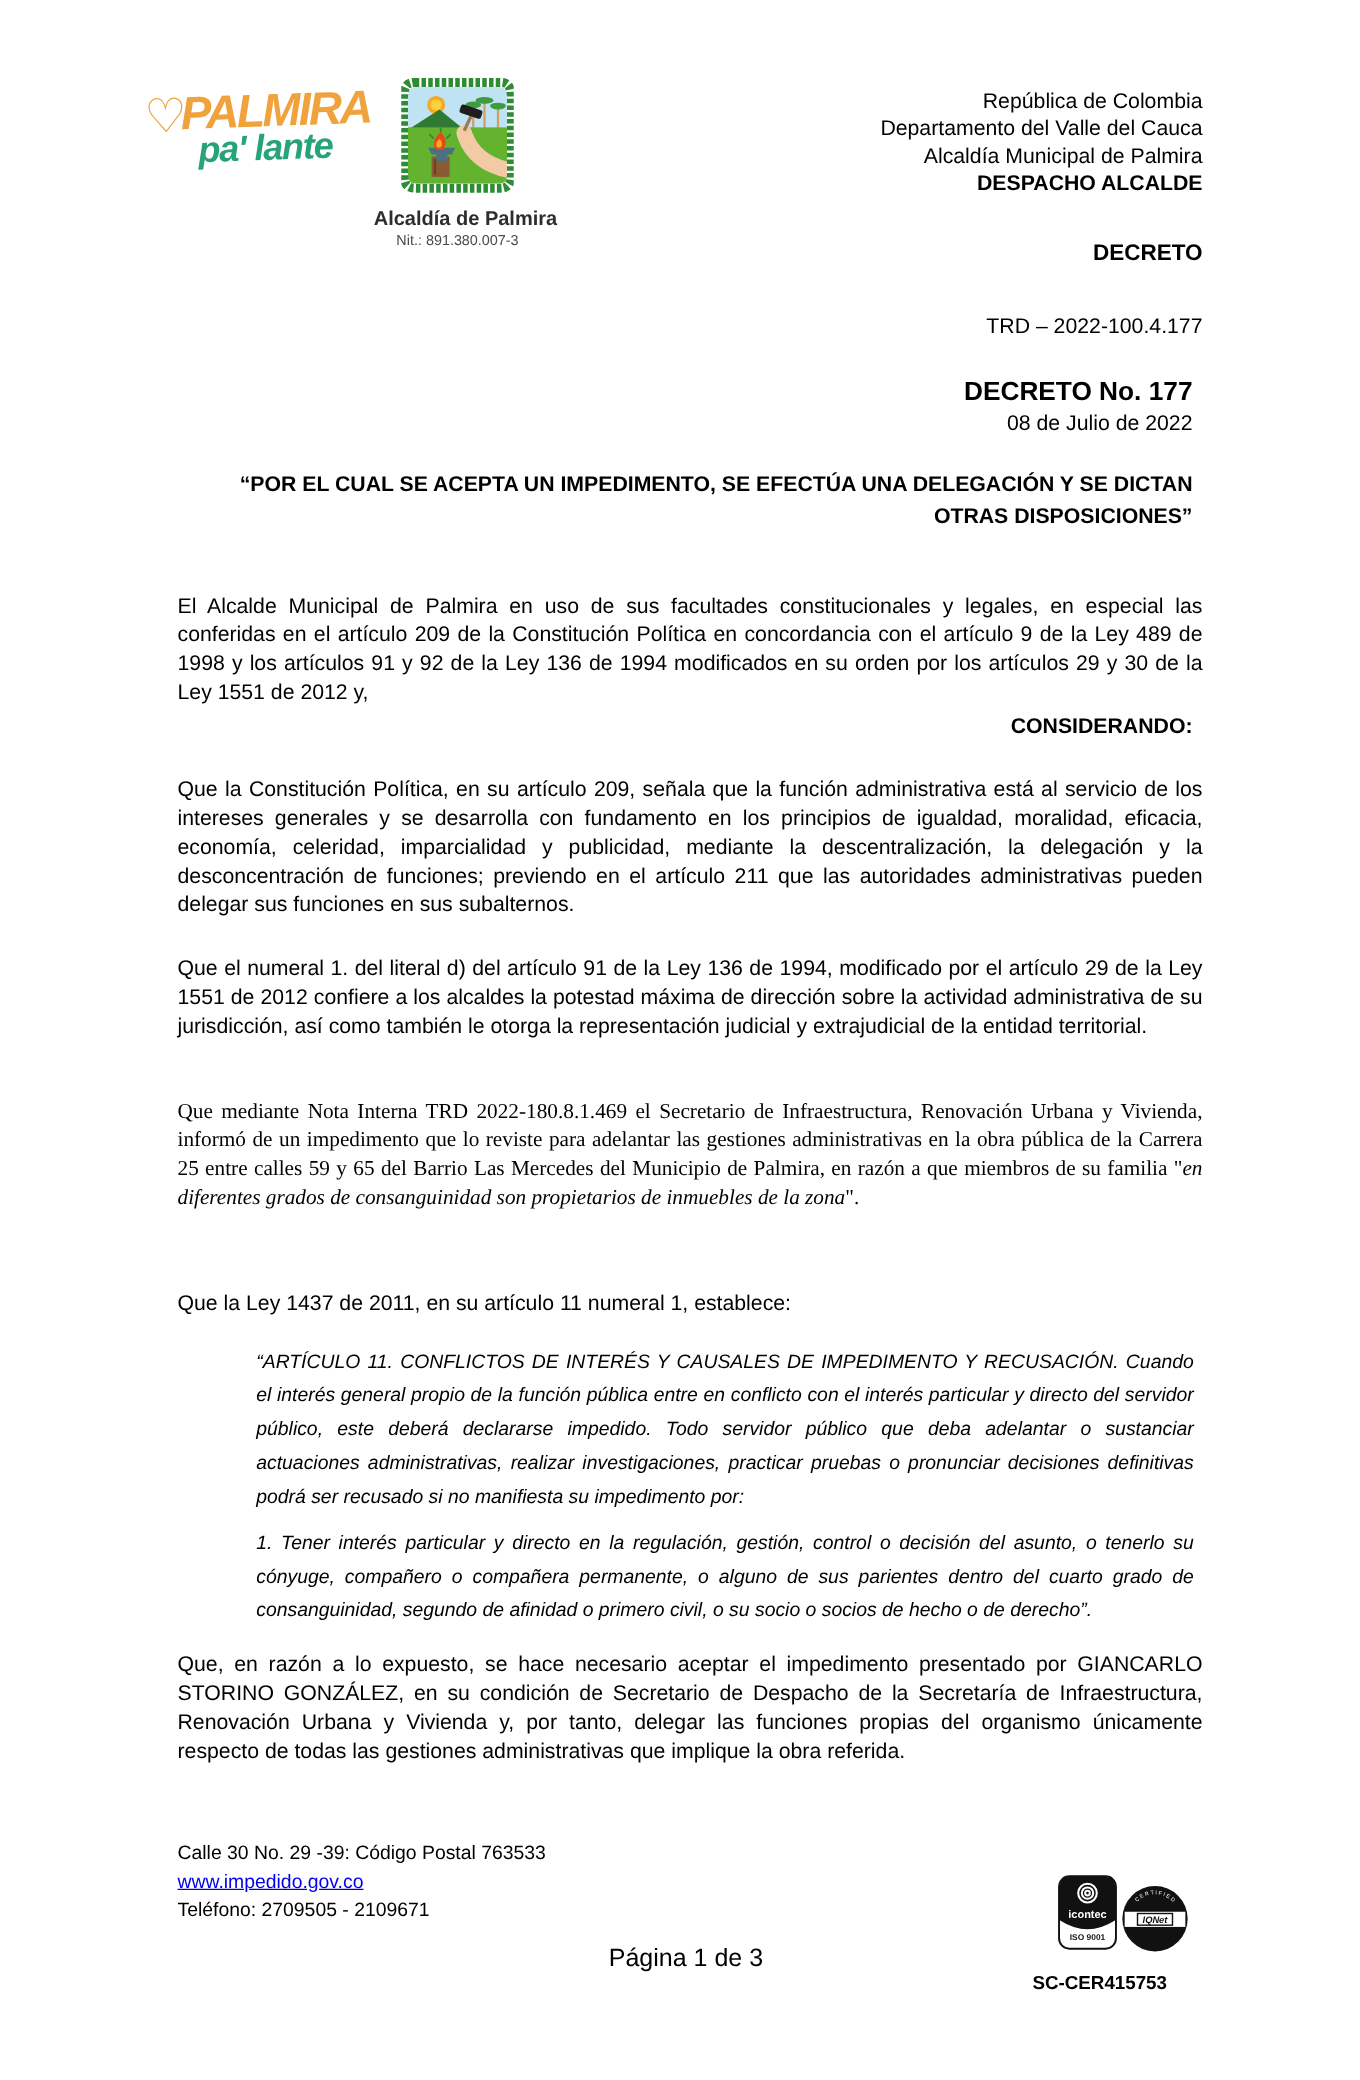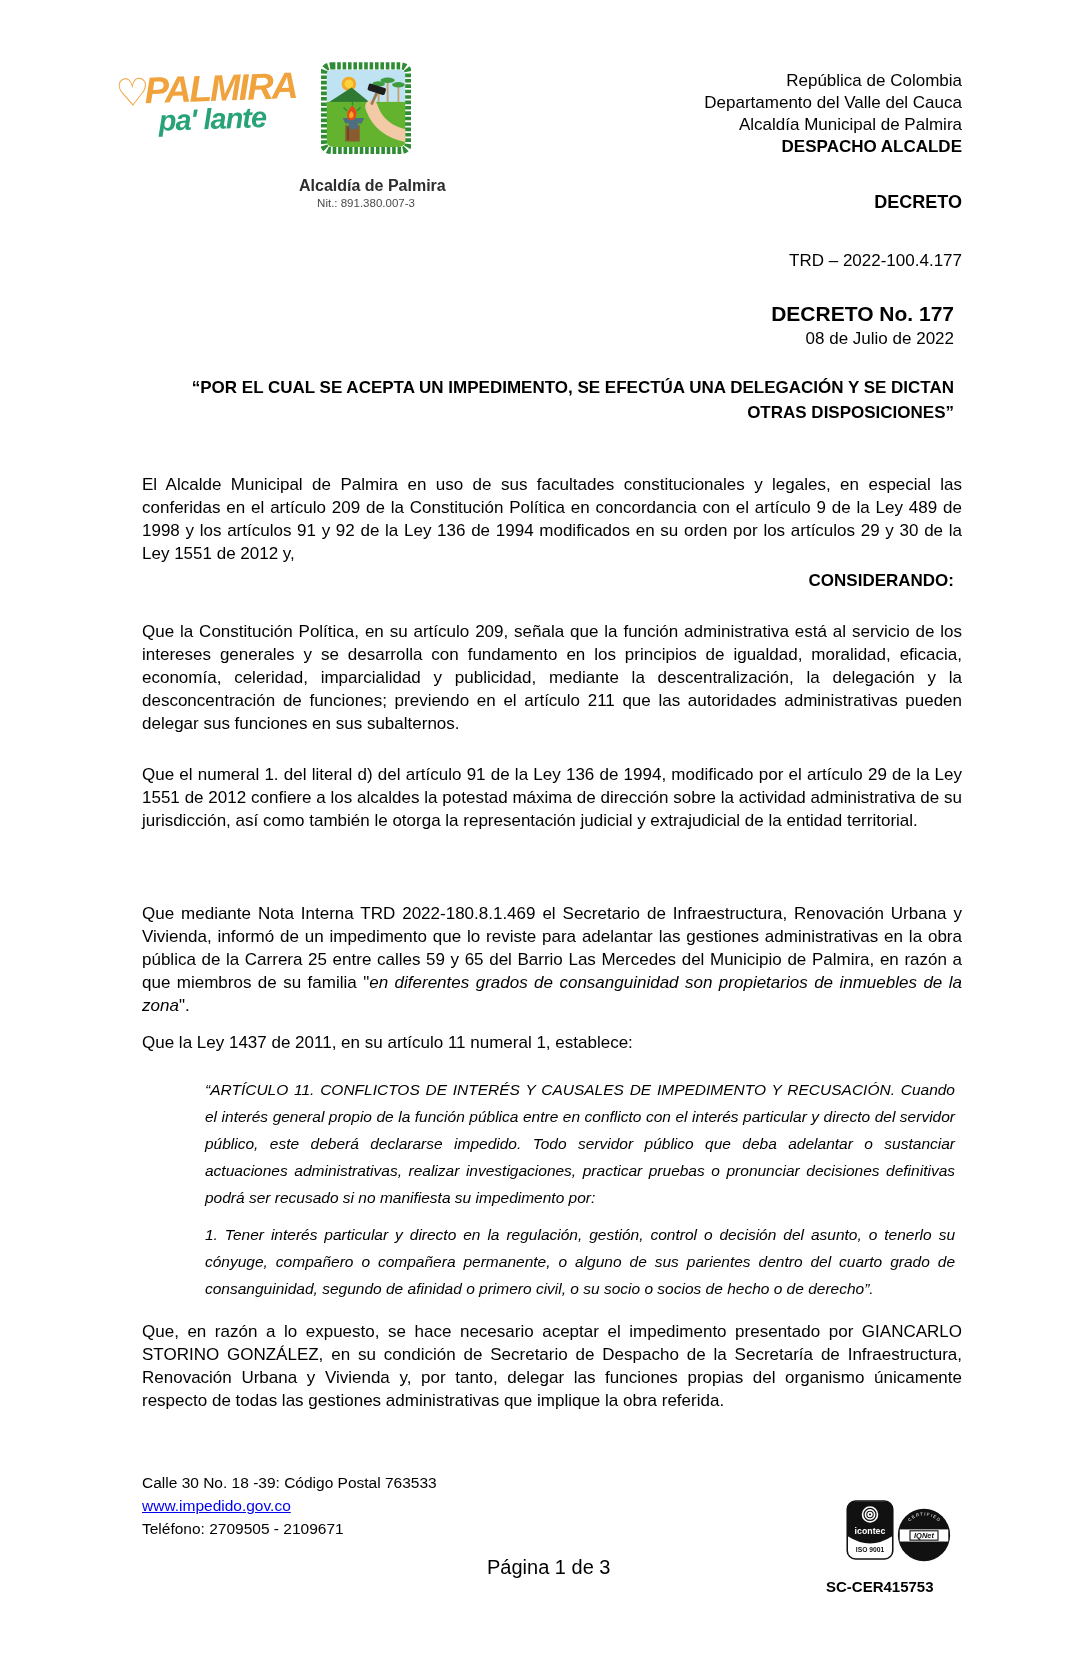--- a/index.html
+++ b/index.html
@@ -12,40 +12,40 @@
 
   
   .wordmark{left:116px;top:70px;width:190px;transform:rotate(-2deg);}
   .wm-line1{font-size:37px;font-weight:bold;font-style:italic;color:#f0a23c;
             letter-spacing:-2px;white-space:nowrap;line-height:1;}
   .wm-heart{font-family:"DejaVu Sans",sans-serif;font-size:38px;font-style:normal;
             margin-right:-3px;vertical-align:-2px;}
   .wm-line2{font-size:29px;font-weight:bold;font-style:italic;color:#27a377;
             letter-spacing:-1px;margin:-4px 0 0 42px;line-height:1;white-space:nowrap;}
   .seal-block{left:299px;top:62px;width:134px;text-align:center;}
-  .seal-org{font-size:16px;font-weight:bold;color:#2d2d2d;margin-top:15px;white-space:nowrap;}
+  .seal-org{font-size:16px;font-weight:bold;color:#2d2d2d;margin-top:4px;white-space:nowrap;}
   .seal-nit{font-size:11.5px;color:#4a4a4a;margin-top:2px;white-space:nowrap;}
   .hdr-right{right:126px;top:70px;text-align:right;font-size:17px;line-height:22px;}
   .hdr-right .b{font-weight:bold;}
   .hdr-decreto{right:126px;top:192px;font-size:18px;font-weight:bold;}
   .hdr-trd{right:126px;top:251px;font-size:17px;}
 
   
   .center-line{left:134px;width:820px;text-align:right;}
   .title-no{top:302px;font-size:21px;font-weight:bold;}
   .title-date{top:329px;font-size:17px;}
   .title-subject{top:375px;font-size:17px;font-weight:bold;line-height:25px;}
   .considerando{top:571px;font-size:17px;font-weight:bold;}
 
   
   .para{left:142px;width:820px;font-size:17px;line-height:23px;text-align:justify;}
   .p1{top:451px;margin-top:22px;}
   .p2{top:620px;}
   .p3{top:763px;}
-  .p4{top:902px;}
+  .p4{top:877px;font-family:Liberation Serif, serif;}
   .p5{top:1031px;text-align:left;}
   .p6{top:1320px;}
   .quote{left:205px;width:750px;font-size:15.5px;font-style:italic;
          line-height:27px;text-align:justify;}
   .q1{top:1076px;}
   .q2{top:1221px;}
   .it{font-style:italic;}
 
   
   .footer{left:142px;top:1471px;font-size:15.5px;line-height:23px;}
@@ -130,21 +130,21 @@
   <div class="abs center-line considerando">CONSIDERANDO:</div>
   <div class="abs para p2">Que la Constitución Política, en su artículo 209, señala que la función administrativa está al servicio de los intereses generales y se desarrolla con fundamento en los principios de igualdad, moralidad, eficacia, economía, celeridad, imparcialidad y publicidad, mediante la descentralización, la delegación y la desconcentración de funciones; previendo en el artículo 211 que las autoridades administrativas pueden delegar sus funciones en sus subalternos.</div>
   <div class="abs para p3">Que el numeral 1. del literal d) del artículo 91 de la Ley 136 de 1994, modificado por el artículo 29 de la Ley 1551 de 2012 confiere a los alcaldes la potestad máxima de dirección sobre la actividad administrativa de su jurisdicción, así como también le otorga la representación judicial y extrajudicial de la entidad territorial.</div>
   <div class="abs para p4"><span>Que mediante Nota Interna TRD 2022-180.8.1.469 el Secretario de Infraestructura, Renovación Urbana y Vivienda, informó de un impedimento que lo reviste para adelantar las gestiones administrativas en la obra pública de la Carrera 25 entre calles 59 y 65 del Barrio Las Mercedes del Municipio de Palmira, en razón a que miembros de su familia "</span><span class="it">en diferentes grados de consanguinidad son propietarios de inmuebles de la zona</span><span>".</span></div>
   <div class="abs para p5">Que la Ley 1437 de 2011, en su artículo 11 numeral 1, establece:</div>
   <div class="abs quote q1">“ARTÍCULO 11. CONFLICTOS DE INTERÉS Y CAUSALES DE IMPEDIMENTO Y RECUSACIÓN. Cuando el interés general propio de la función pública entre en conflicto con el interés particular y directo del servidor público, este deberá declararse impedido. Todo servidor público que deba adelantar o sustanciar actuaciones administrativas, realizar investigaciones, practicar pruebas o pronunciar decisiones definitivas podrá ser recusado si no manifiesta su impedimento por:</div>
   <div class="abs quote q2">1. Tener interés particular y directo en la regulación, gestión, control o decisión del asunto, o tenerlo su cónyuge, compañero o compañera permanente, o alguno de sus parientes dentro del cuarto grado de consanguinidad, segundo de afinidad o primero civil, o su socio o socios de hecho o de derecho”.</div>
   <div class="abs para p6">Que, en razón a lo expuesto, se hace necesario aceptar el impedimento presentado por GIANCARLO STORINO GONZÁLEZ, en su condición de Secretario de Despacho de la Secretaría de Infraestructura, Renovación Urbana y Vivienda y, por tanto, delegar las funciones propias del organismo únicamente respecto de todas las gestiones administrativas que implique la obra referida.</div>
 
   <div class="abs footer">
-    <div>Calle 30 No. 18 -39: Código Postal 763533</div>
+    <div>Calle 30 No. 29 -39: Código Postal 763533</div>
     <div><a href="#">www.impedido.gov.co</a></div>
     <div>Teléfono: 2709505 - 2109671</div>
   </div>
   <div class="abs page-num">Página 1 de 3</div>
 
   <svg class="abs icontec" width="48" height="60" viewBox="0 0 46 58">
     <rect x="1" y="1" width="44" height="56" rx="8" fill="#ffffff" stroke="#111111" stroke-width="1.5"></rect>
     <path d="M9,1.5 h28 q7.5,0 7.5,7.5 v26 q-11,7 -21.5,7 q-10.5,0 -21.5,-7 v-26 q0,-7.5 7.5,-7.5 z" fill="#111111"></path>
     <g fill="none" stroke="#ffffff" stroke-width="1.6">
       <circle cx="23" cy="14" r="7.2"></circle>

